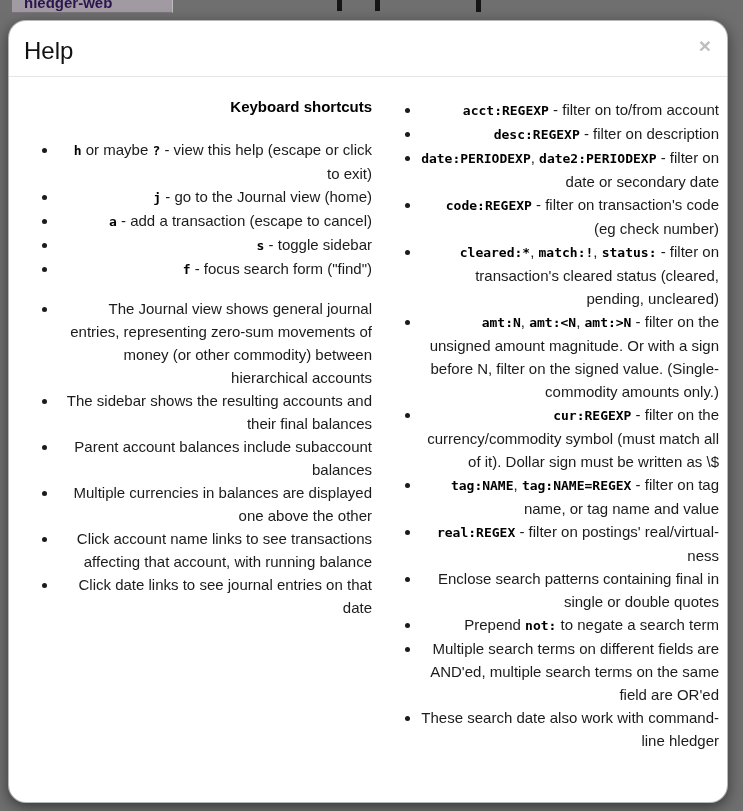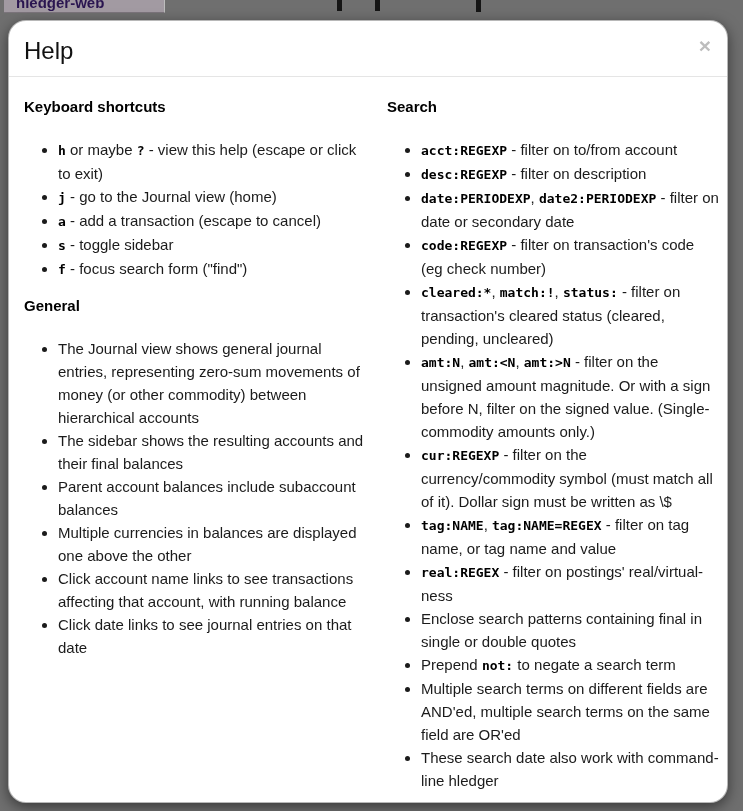--- a/index.html
+++ b/index.html
@@ -10,38 +10,38 @@
     --header_border:#e5e5e5;
     --close:#bdbdbd;
     --text:#1b1b1b;
   }
   *{box-sizing:border-box;margin:0;padding:0;}
   html,body{width:743px;height:811px;overflow:hidden;}
   body{font-family:"Liberation Sans",sans-serif;color:var(--text,#1b1b1b);}
   .stage{position:relative;width:743px;height:811px;background:var(--backdrop,#6f6f6f);overflow:hidden;}
 
   
-  .brand-strip{position:absolute;left:4px;top:0;width:161px;height:13px;
+  .brand-strip{position:absolute;left:12px;top:0;width:161px;height:13px;
     background:var(--brand_bg,#a29aa2);border-bottom:1px solid #7b747b;border-right:1px solid #bdbdbd;overflow:hidden;}
   .brand{position:absolute;left:12px;top:-6px;font-size:15px;font-weight:bold;color:var(--brand_text,#2a1550);}
   .stem{position:absolute;top:0;background:#151515;}
   .stem1{left:337px;width:5px;height:11px;}
   .stem2{left:375px;width:5px;height:11px;}
   .stem3{left:476px;width:5px;height:12px;}
 
   
   .modal{position:absolute;left:8px;top:20px;width:720px;height:783px;
     background:var(--modal_bg,#fff);border:1px solid rgba(0,0,0,.28);border-radius:18px;
     box-shadow:0 4px 14px rgba(0,0,0,.5);overflow:hidden;}
   .modal-header{position:relative;padding:13px 16px 9px 15px;border-bottom:1px solid var(--header_border,#e5e5e5);}
   .modal-title{font-size:24px;font-weight:400;line-height:33px;color:#111;}
   .close-btn{position:absolute;right:16px;top:14px;border:none;background:transparent;
     font-size:21px;font-weight:bold;color:var(--close,#bdbdbd);line-height:1;cursor:pointer;
     font-family:"Liberation Sans",sans-serif;}
-  .modal-body{display:flex;padding:21px 8px 0 15px;}
+  .modal-body{display:flex;padding:21px 8px 0 15px;text-align:right;}
   .col-left{width:348px;margin-right:15px;flex:none;}
   .col-right{flex:1;min-width:0;}
 
   .section-title{font-size:15px;font-weight:bold;margin:0 0 23px;color:#000;}
   .help-list{margin:0 0 16px;padding-left:34px;list-style:disc;}
   .help-list li{font-size:15px;line-height:23px;color:var(--text,#1b1b1b);}
   code.kbd{font-family:"DejaVu Sans Mono",monospace;font-weight:bold;font-size:13px;color:#000;}
 </style>
 </head>
 <body>
@@ -65,32 +65,30 @@
     <div class="modal-body">
       <div class="col-left">
           <h3 class="section-title">Keyboard shortcuts</h3>
           <ul class="help-list">
             <li><code class="kbd">h</code> or maybe <code class="kbd">?</code> - view this help (escape or click to exit)</li>
             <li><code class="kbd">j</code> - go to the Journal view (home)</li>
             <li><code class="kbd">a</code> - add a transaction (escape to cancel)</li>
             <li><code class="kbd">s</code> - toggle sidebar</li>
             <li><code class="kbd">f</code> - focus search form ("find")</li>
           </ul>
-          <h3 class="section-title">General</h3>
           <ul class="help-list">
             <li>The Journal view shows general journal entries, representing zero-sum movements of money (or other commodity) between hierarchical accounts</li>
             <li>The sidebar shows the resulting accounts and their final balances</li>
             <li>Parent account balances include subaccount balances</li>
             <li>Multiple currencies in balances are displayed one above the other</li>
             <li>Click account name links to see transactions affecting that account, with running balance</li>
             <li>Click date links to see journal entries on that date</li>
           </ul>
         </div>
       <div class="col-right">
-          <h3 class="section-title">Search</h3>
           <ul class="help-list">
             <li><code class="kbd">acct:REGEXP</code> - filter on to/from account</li>
             <li><code class="kbd">desc:REGEXP</code> - filter on description</li>
             <li><code class="kbd">date:PERIODEXP</code>, <code class="kbd">date2:PERIODEXP</code> - filter on date or secondary date</li>
             <li><code class="kbd">code:REGEXP</code> - filter on transaction's code (eg check number)</li>
             <li><code class="kbd">cleared:*</code>, <code class="kbd">match:!</code>, <code class="kbd">status:</code> - filter on transaction's cleared status (cleared, pending, uncleared)</li>
             <li><code class="kbd">amt:N</code>, <code class="kbd">amt:&lt;N</code>, <code class="kbd">amt:&gt;N</code> - filter on the unsigned amount magnitude. Or with a sign before N, filter on the signed value. (Single-commodity amounts only.)</li>
             <li><code class="kbd">cur:REGEXP</code> - filter on the currency/commodity symbol (must match all of it). Dollar sign must be written as \$</li>
             <li><code class="kbd">tag:NAME</code>, <code class="kbd">tag:NAME=REGEX</code> - filter on tag name, or tag name and value</li>
             <li><code class="kbd">real:REGEX</code> - filter on postings' real/virtual-ness</li>

